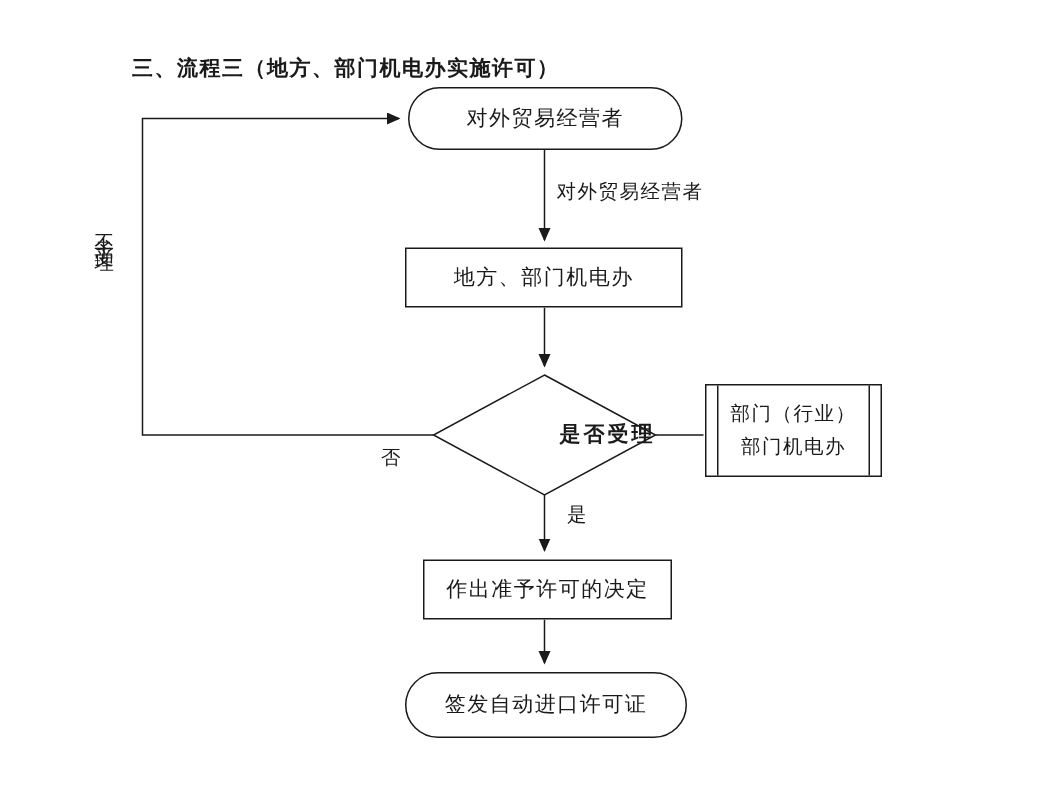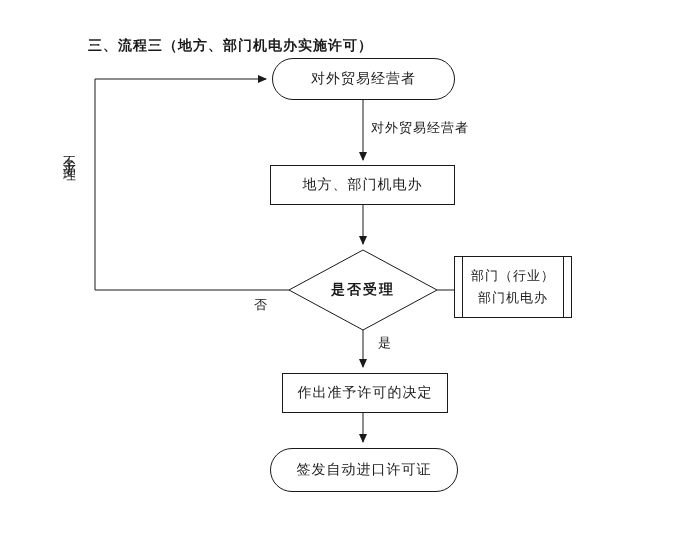--- a/index.html
+++ b/index.html
@@ -47,29 +47,29 @@
     }
     .stadium { border-radius: 22px; }
     .decision-text {
       position: absolute;
       left: 289px;
       top: 250px;
       width: 148px;
       height: 80px;
       display: flex;
       align-items: center;
-      justify-content: center;
+      justify-content: flex-end;
       font-weight: bold;
       font-size: 14px;
       letter-spacing: 2px;
       z-index: 2;
     }
     .predef {
       position: absolute;
-      left: 454px;
+      left: 470px;
       top: 256px;
       width: 118px;
       height: 62px;
       border: 1px solid #1a1a1a;
       background: #ffffff;
       box-sizing: border-box;
       z-index: 2;
       display: flex;
       flex-direction: column;
       align-items: center;

